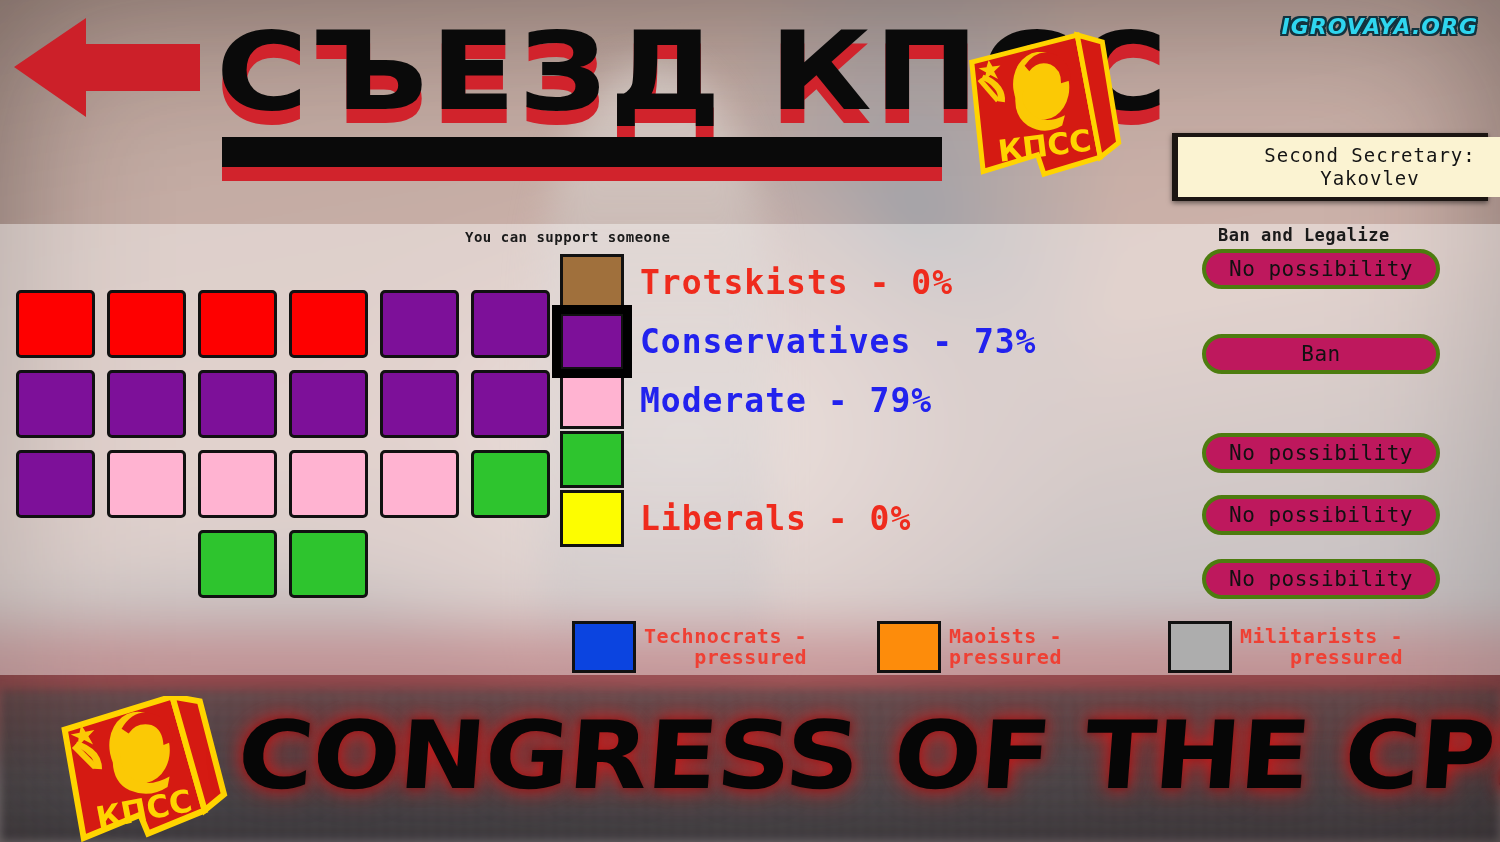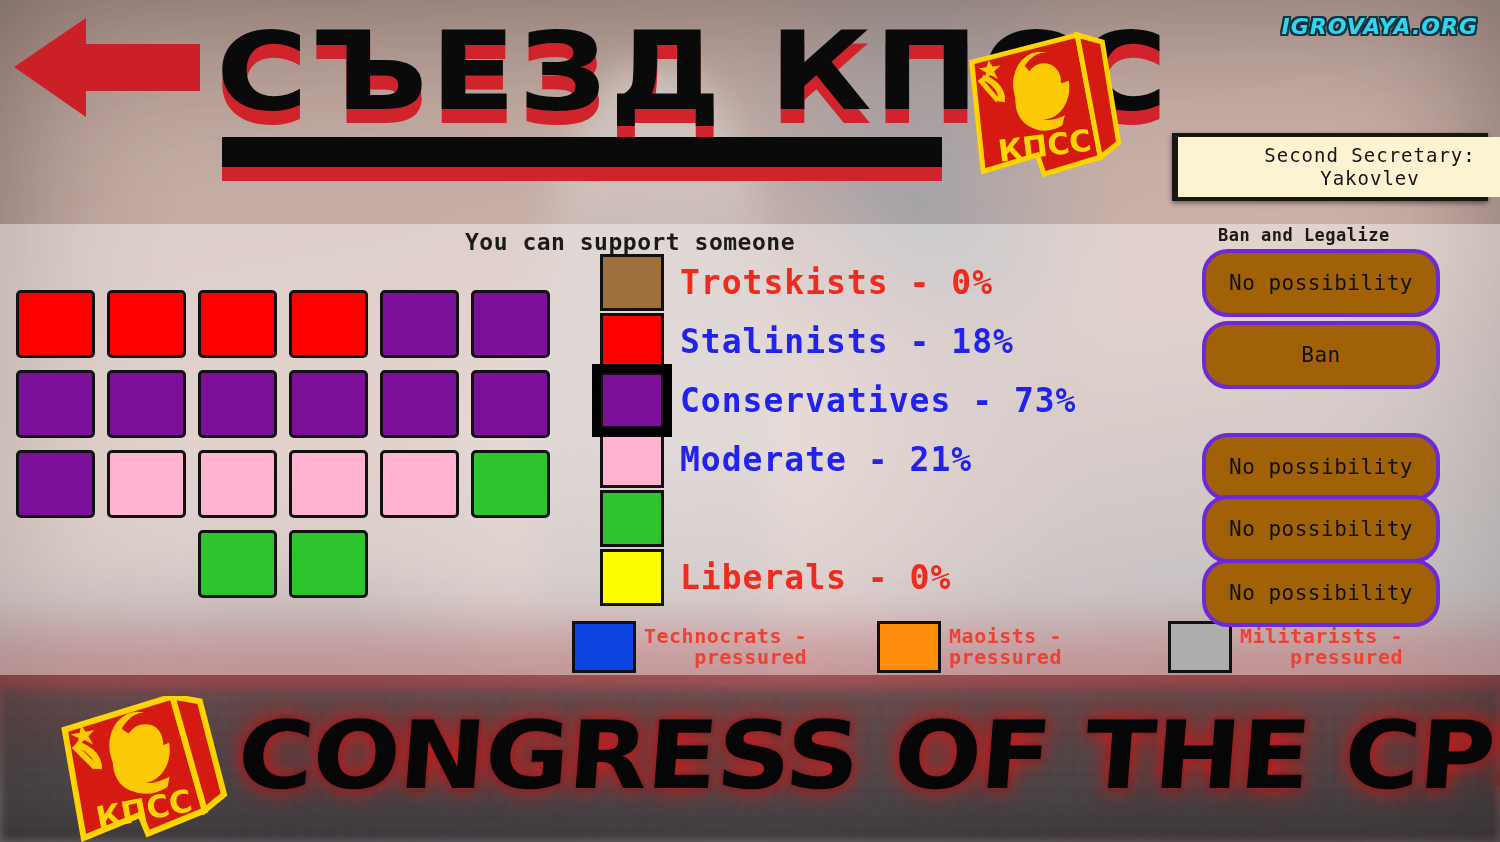--- a/index.html
+++ b/index.html
@@ -82,58 +82,58 @@
     font-size:19px;line-height:23px;color:#141414;letter-spacing:1px;
     text-align:center;white-space:pre-line;padding-left:40px;
   }
 
   
   .panel{
     position:absolute;left:0;top:224px;width:1500px;height:451px;
     background:rgba(255,255,255,.42);
   }
   .support-hint{
-    position:absolute;left:465px;top:229px;font-size:23px;letter-spacing:.5px;
+    position:absolute;left:465px;top:229px;font-size:14px;letter-spacing:.5px;
     color:#1a1a1a;font-weight:bold;white-space:nowrap;
   }
   .banlegal-hint{
     position:absolute;left:1218px;top:225px;font-size:17px;letter-spacing:.5px;
     color:#1a1a1a;font-weight:bold;white-space:nowrap;text-align:center;
   }
 
   
   .grid{position:absolute;left:16px;top:290px;}
   .grid-row{display:flex;gap:12px;margin-bottom:12px;}
   .cell{width:79px;height:68px;border:3px solid #111;border-radius:5px;box-sizing:border-box;cursor:pointer;}
   .cell.spacer{border:none;background:transparent;cursor:default;}
 
   
-  .legend{position:absolute;left:600px;top:253px;}
+  .legend{position:absolute;left:560px;top:253px;}
   .leg-row{display:flex;align-items:center;height:59px;}
   .sw{width:64px;height:57px;border:3px solid #111;box-sizing:border-box;cursor:pointer;flex:0 0 auto;}
   .sw.sel{outline:9px solid #000;outline-offset:-1px;position:relative;z-index:3;}
   .leg-txt{
     margin-left:16px;font-size:33px;letter-spacing:1px;white-space:nowrap;font-weight:bold;
   }
   .leg-txt.red{color:#ef2b1d;}
   .leg-txt.blue{color:#2222ee;}
 
   
   .pressed-row{position:absolute;left:572px;top:621px;display:flex;align-items:center;}
   .pr-item{display:flex;align-items:center;}
   .pr-sw{width:64px;height:52px;border:3px solid #111;box-sizing:border-box;flex:0 0 auto;}
   .pr-txt{
     margin-left:8px;color:#ef4034;font-size:20px;line-height:21px;font-weight:bold;
     text-align:right;letter-spacing:.5px;white-space:pre-line;
   }
 
   
   .btn{
-    position:absolute;left:1202px;width:238px;height:68px;
-    background:#a16207;border:4px solid #6d28d9;border-radius:26px;
+    position:absolute;left:1202px;width:238px;height:40px;
+    background:#be185d;border:4px solid #4d7c0f;border-radius:26px;
     display:flex;align-items:center;justify-content:center;
     font-size:21px;color:#111;letter-spacing:.5px;cursor:pointer;box-sizing:border-box;
   }
 
   
   .title-en{
     position:absolute;left:238px;top:700px;width:1260px;height:120px;
   }
   .title-en .txt{
     font-family:"DejaVu Sans",sans-serif;font-weight:bold;
@@ -228,30 +228,26 @@
         <div class="cell spacer"></div>
       </div>
     </div>
 
   <div class="legend" id="legend">
       <div class="leg-row">
         <div class="sw" style="background: rgb(160, 112, 60);"></div>
         <div class="leg-txt red">Trotskists - 0%</div>
       </div>
       <div class="leg-row">
-        <div class="sw" style="background: rgb(254, 0, 0);"></div>
-        <div class="leg-txt blue">Stalinists - 18%</div>
-      </div>
-      <div class="leg-row">
         <div class="sw sel" style="background: rgb(125, 16, 153);"></div>
         <div class="leg-txt blue">Conservatives - 73%</div>
       </div>
       <div class="leg-row">
         <div class="sw" style="background: rgb(255, 179, 209);"></div>
-        <div class="leg-txt blue">Moderate - 21%</div>
+        <div class="leg-txt blue">Moderate - 79%</div>
       </div>
       <div class="leg-row">
         <div class="sw" style="background: rgb(46, 196, 46);"></div>
       </div>
       <div class="leg-row">
         <div class="sw" style="background: rgb(253, 253, 0);"></div>
         <div class="leg-txt red">Liberals - 0%</div>
       </div>
     </div>
 
@@ -268,21 +264,21 @@
       </div>
       <div class="pr-item" style="margin-left: 82px; padding-left: 24px;">
         <div class="pr-sw" style="background: rgb(173, 173, 173);"></div>
         <div class="pr-txt">Militarists -
 pressured</div>
       </div>
     </div>
 
   <div id="buttons">
       <div class="btn" style="top: 249px;">No possibility</div>
-      <div class="btn" style="top: 321px;">Ban</div>
+      <div class="btn" style="top: 334px;">Ban</div>
       <div class="btn" style="top: 433px;">No possibility</div>
       <div class="btn" style="top: 495px;">No possibility</div>
       <div class="btn" style="top: 559px;">No possibility</div>
     </div>
 
   <div class="kpss" style="left:50px;top:696px;width:180px;height:146px;">
     <svg viewBox="0 0 180 150" width="180" height="150">
       <g transform="rotate(-11 90 75)">
         <path d="M24 20 L136 8 L146 126 L86 138 L82 118 L22 130 Z" fill="#d51a12" stroke="#ffd400" stroke-width="6"></path>
         <path d="M136 8 L162 18 L168 114 L146 126 Z" fill="#d51a12" stroke="#ffd400" stroke-width="6"></path>

